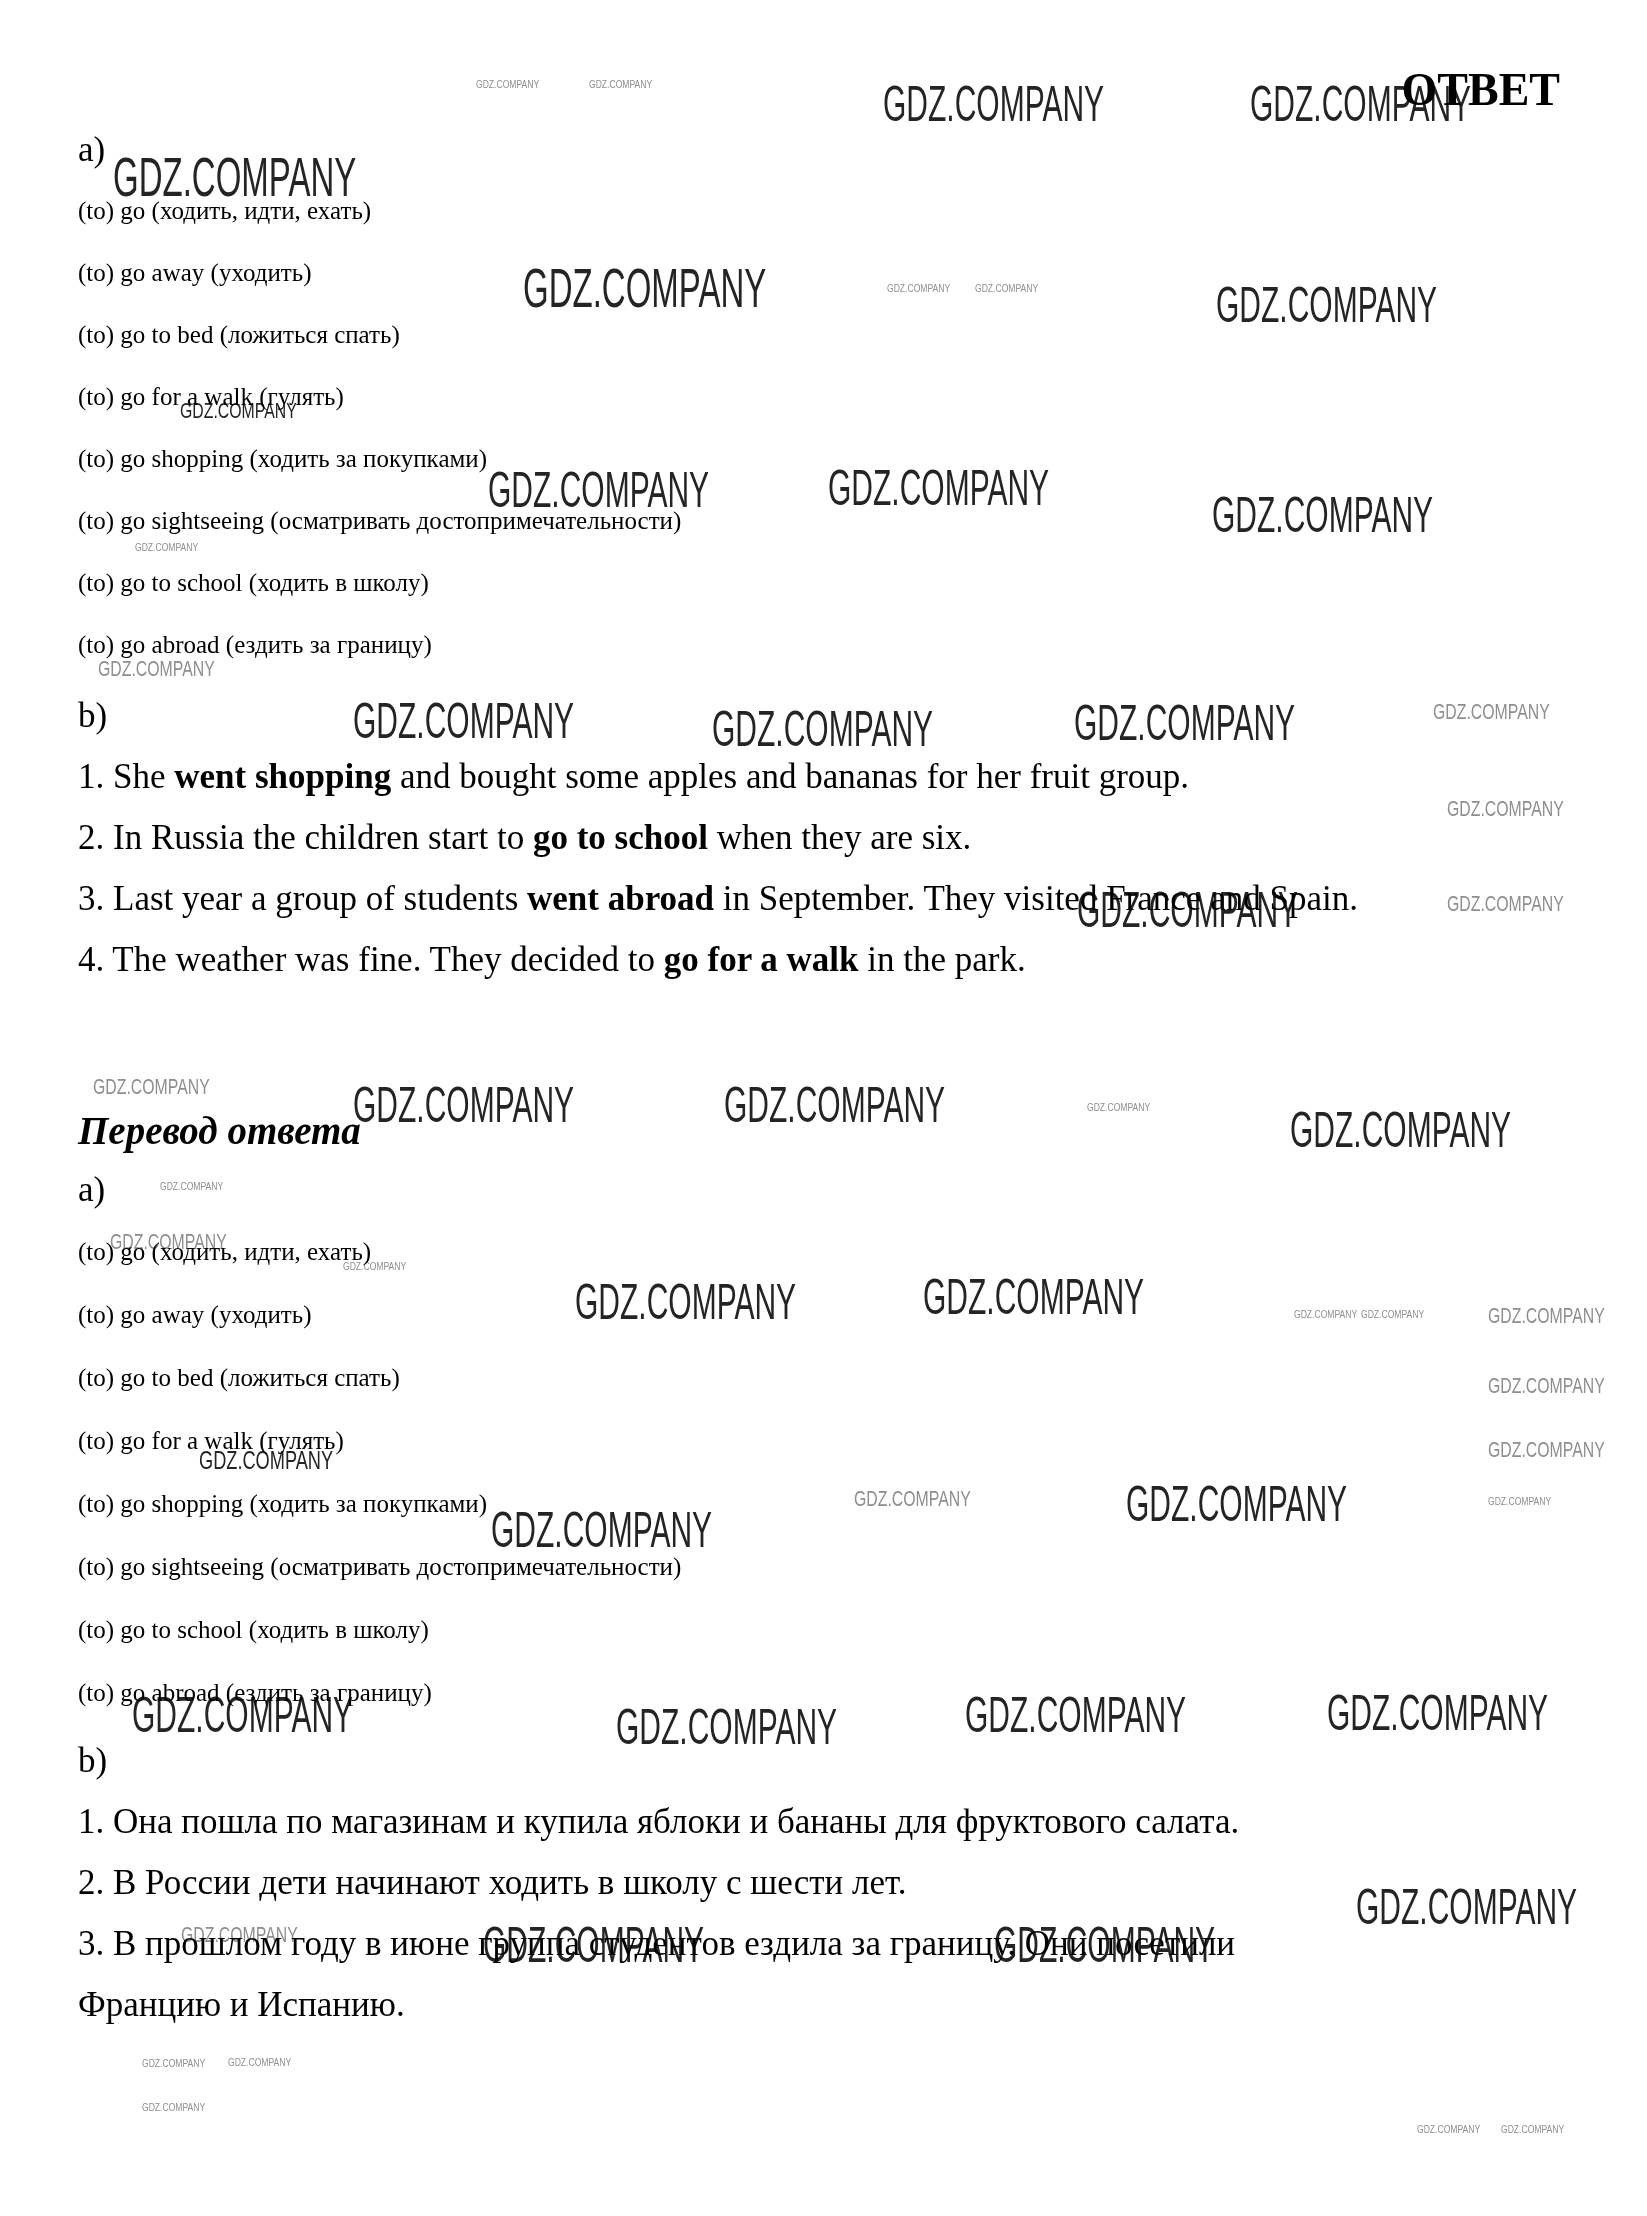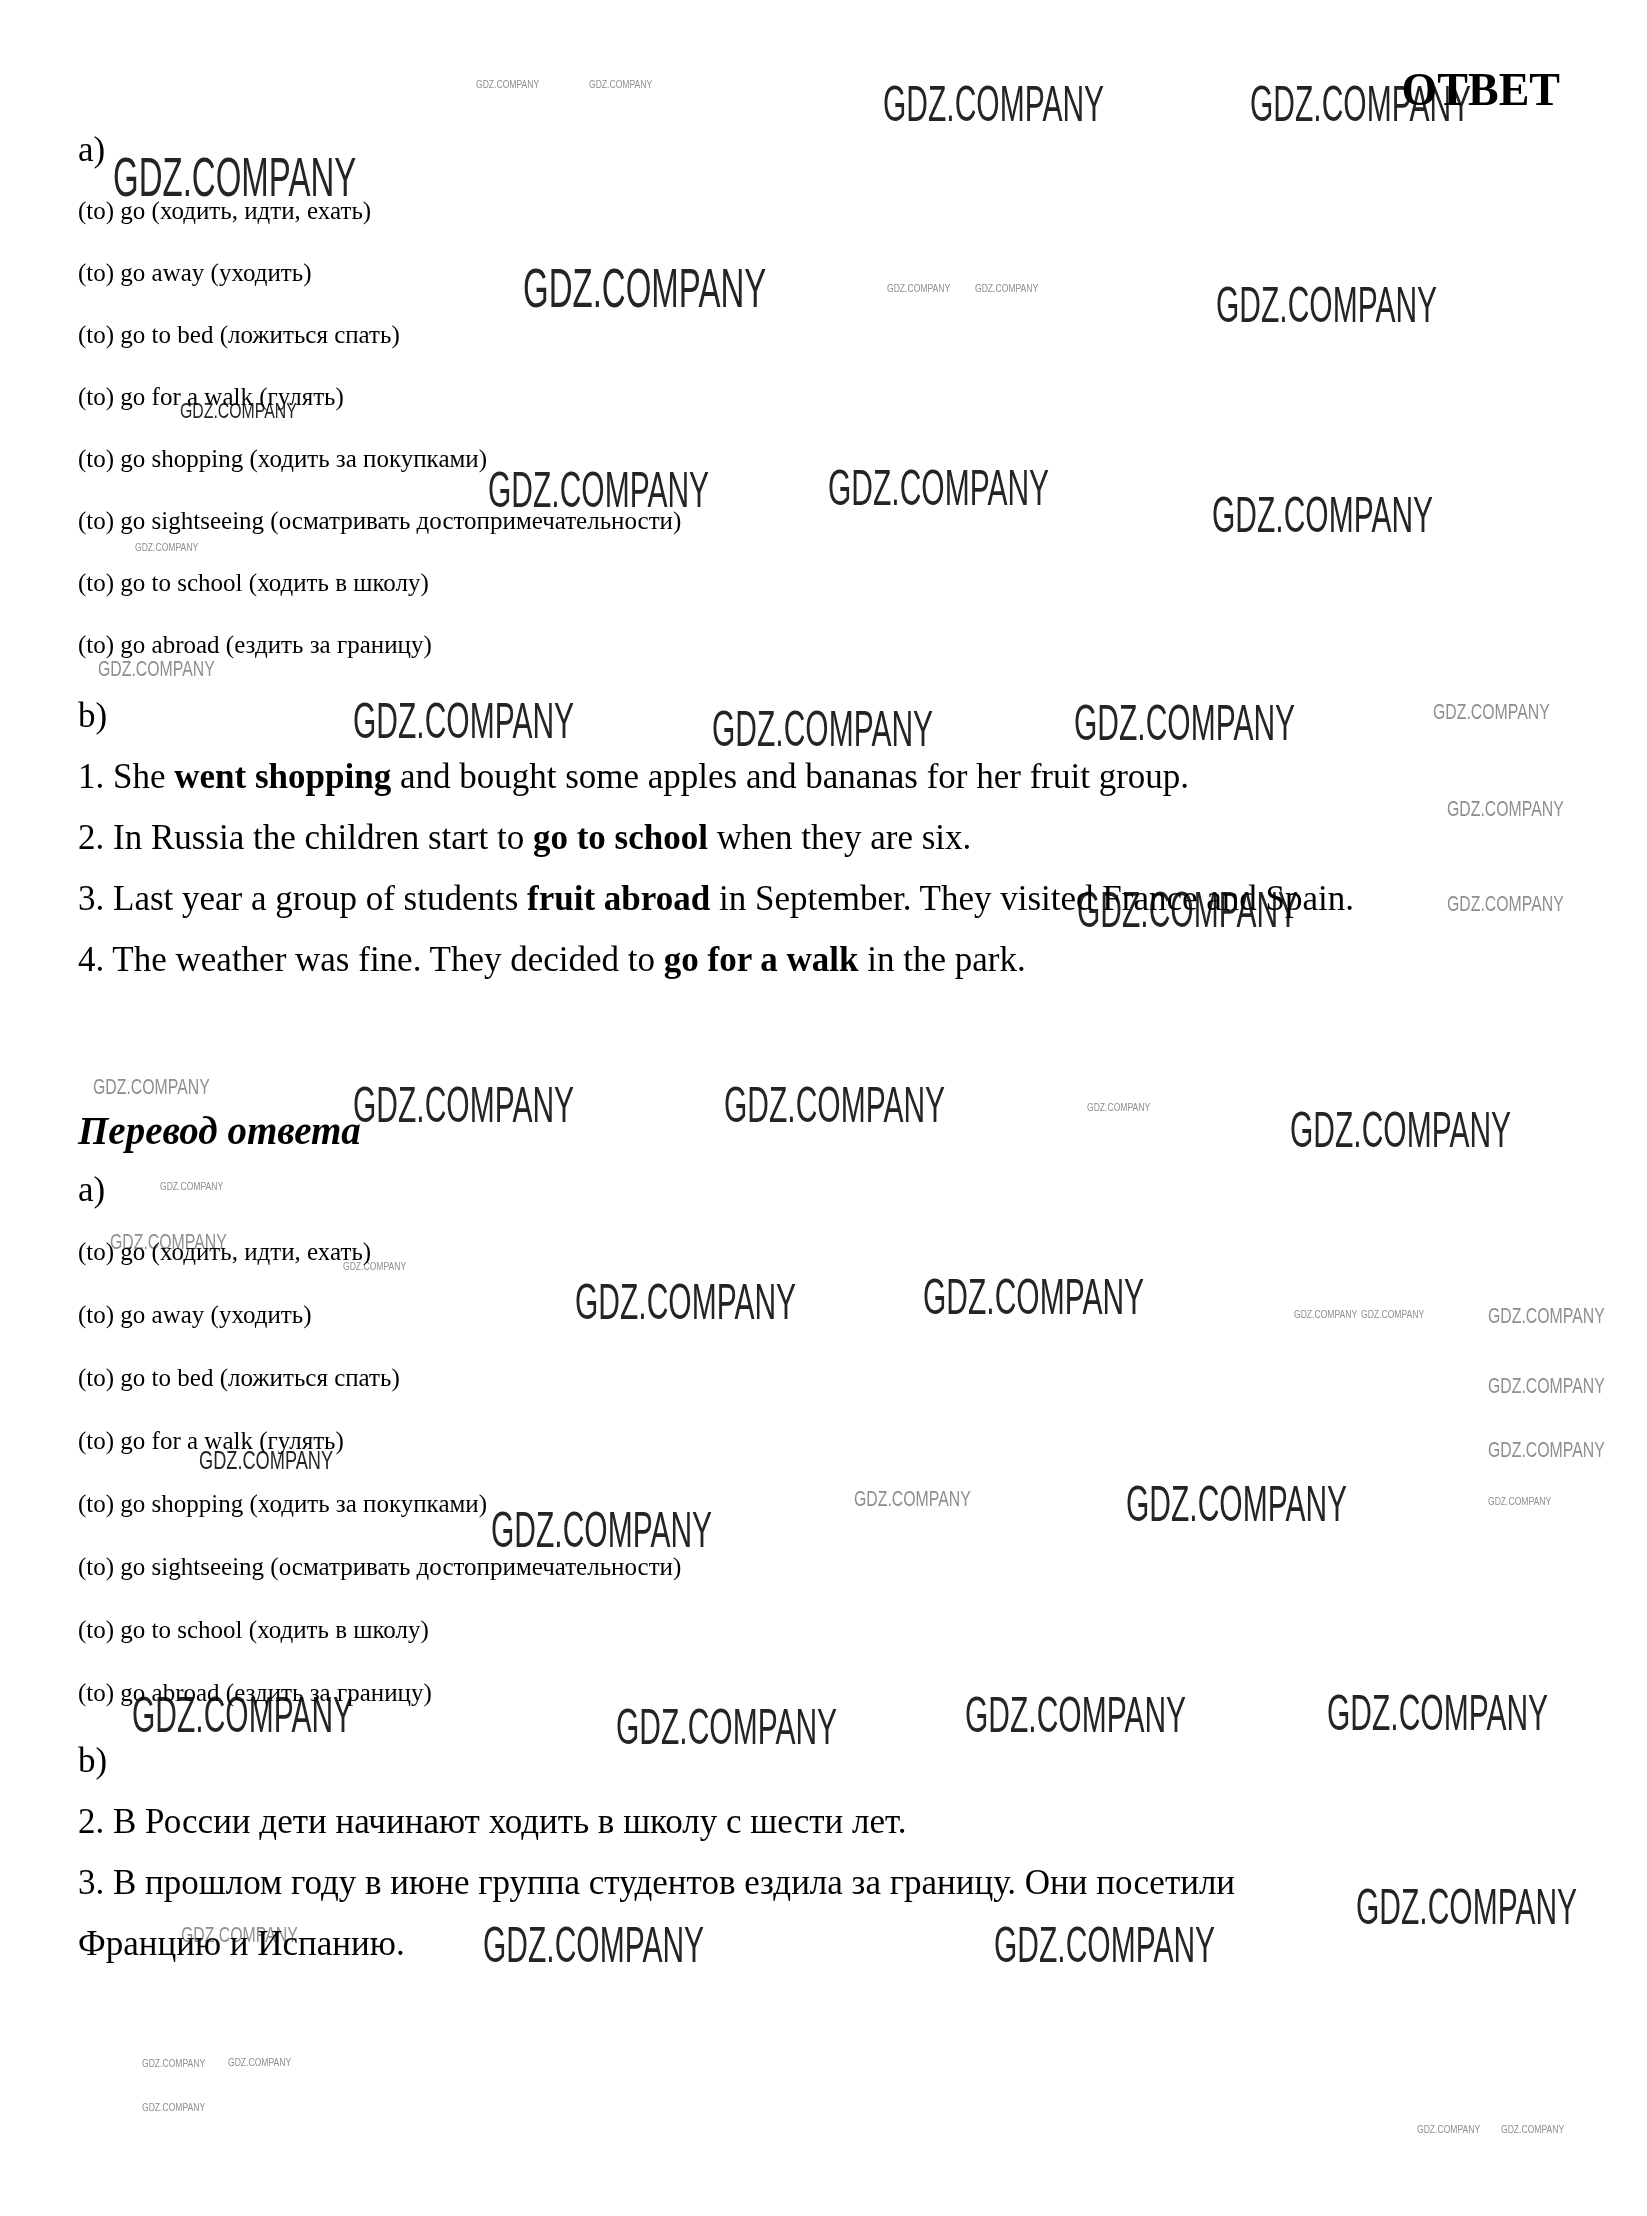--- a/index.html
+++ b/index.html
@@ -136,21 +136,21 @@
         <div class="phrase-line">(to) go sightseeing (осматривать достопримечательности)</div>
         <div class="phrase-line">(to) go to school (ходить в школу)</div>
         <div class="phrase-line">(to) go abroad (ездить за границу)</div>
       </div>
 
     <div class="part-label">b)</div>
 
     <div class="sentence-list sentences-en">
         <p class="sentence"><span>1. She </span><span class="bold">went shopping</span><span> and bought some apples and bananas for her fruit group.</span></p>
         <p class="sentence"><span>2. In Russia the children start to </span><span class="bold">go to school</span><span> when they are six.</span></p>
-        <p class="sentence"><span>3. Last year a group of students </span><span class="bold">fruit abroad</span><span> in September. They visited France and Spain.</span></p>
+        <p class="sentence"><span>3. Last year a group of students </span><span class="bold">went abroad</span><span> in September. They visited France and Spain.</span></p>
         <p class="sentence"><span>4. The weather was fine. They decided to </span><span class="bold">go for a walk</span><span> in the park.</span></p>
       </div>
 
     <h2 class="translation-title">Перевод ответа</h2>
 
     <div class="part-label">a)</div>
 
     <div class="phrase-list phrases-ru">
         <div class="phrase-line">(to) go (ходить, идти, ехать)</div>
         <div class="phrase-line">(to) go away (уходить)</div>
@@ -158,19 +158,20 @@
         <div class="phrase-line">(to) go for a walk (гулять)</div>
         <div class="phrase-line">(to) go shopping (ходить за покупками)</div>
         <div class="phrase-line">(to) go sightseeing (осматривать достопримечательности)</div>
         <div class="phrase-line">(to) go to school (ходить в школу)</div>
         <div class="phrase-line">(to) go abroad (ездить за границу)</div>
       </div>
 
     <div class="part-label">b)</div>
 
     <div class="sentence-list sentences-ru">
+        <p class="sentence"><span>1. Она пошла по магазинам и купила яблоки и бананы для фруктового салата.</span></p>
         <p class="sentence"><span>2. В России дети начинают ходить в школу с шести лет.</span></p>
         <p class="sentence"><span>3. В прошлом году в июне группа студентов ездила за границу. Они посетили Францию и Испанию.</span></p>
       </div>
 
   </div>
 </div>
 
 
 </body></html>

